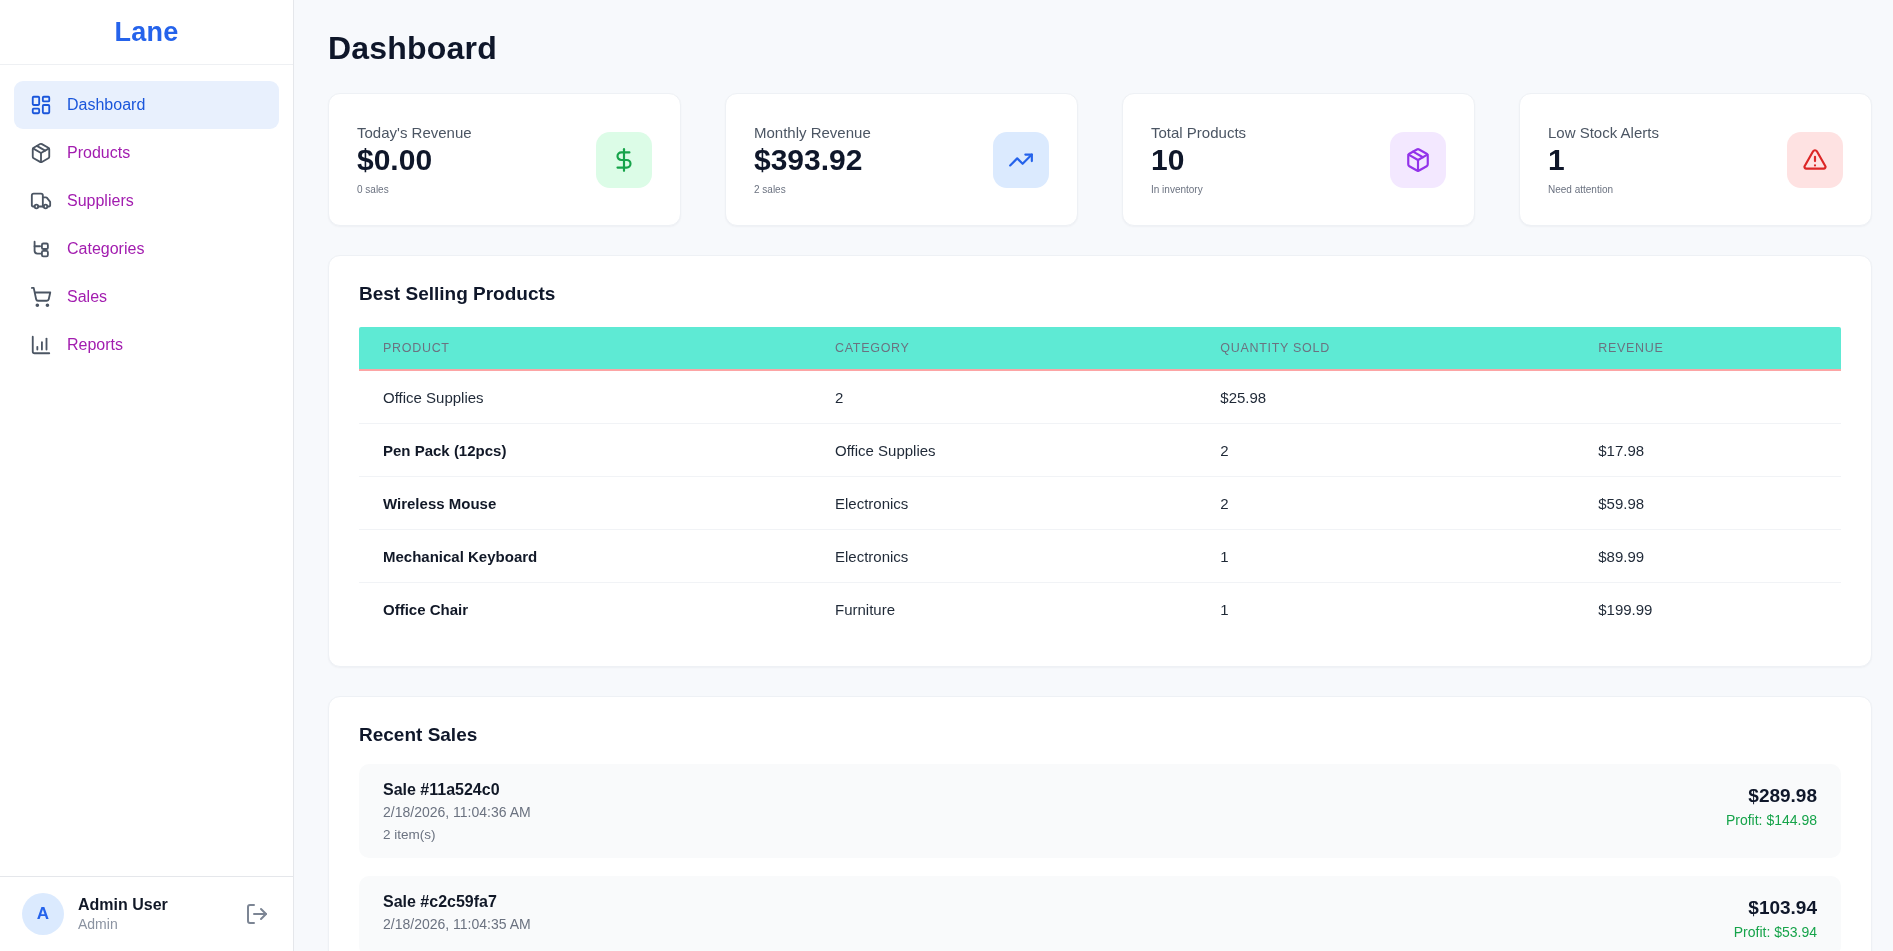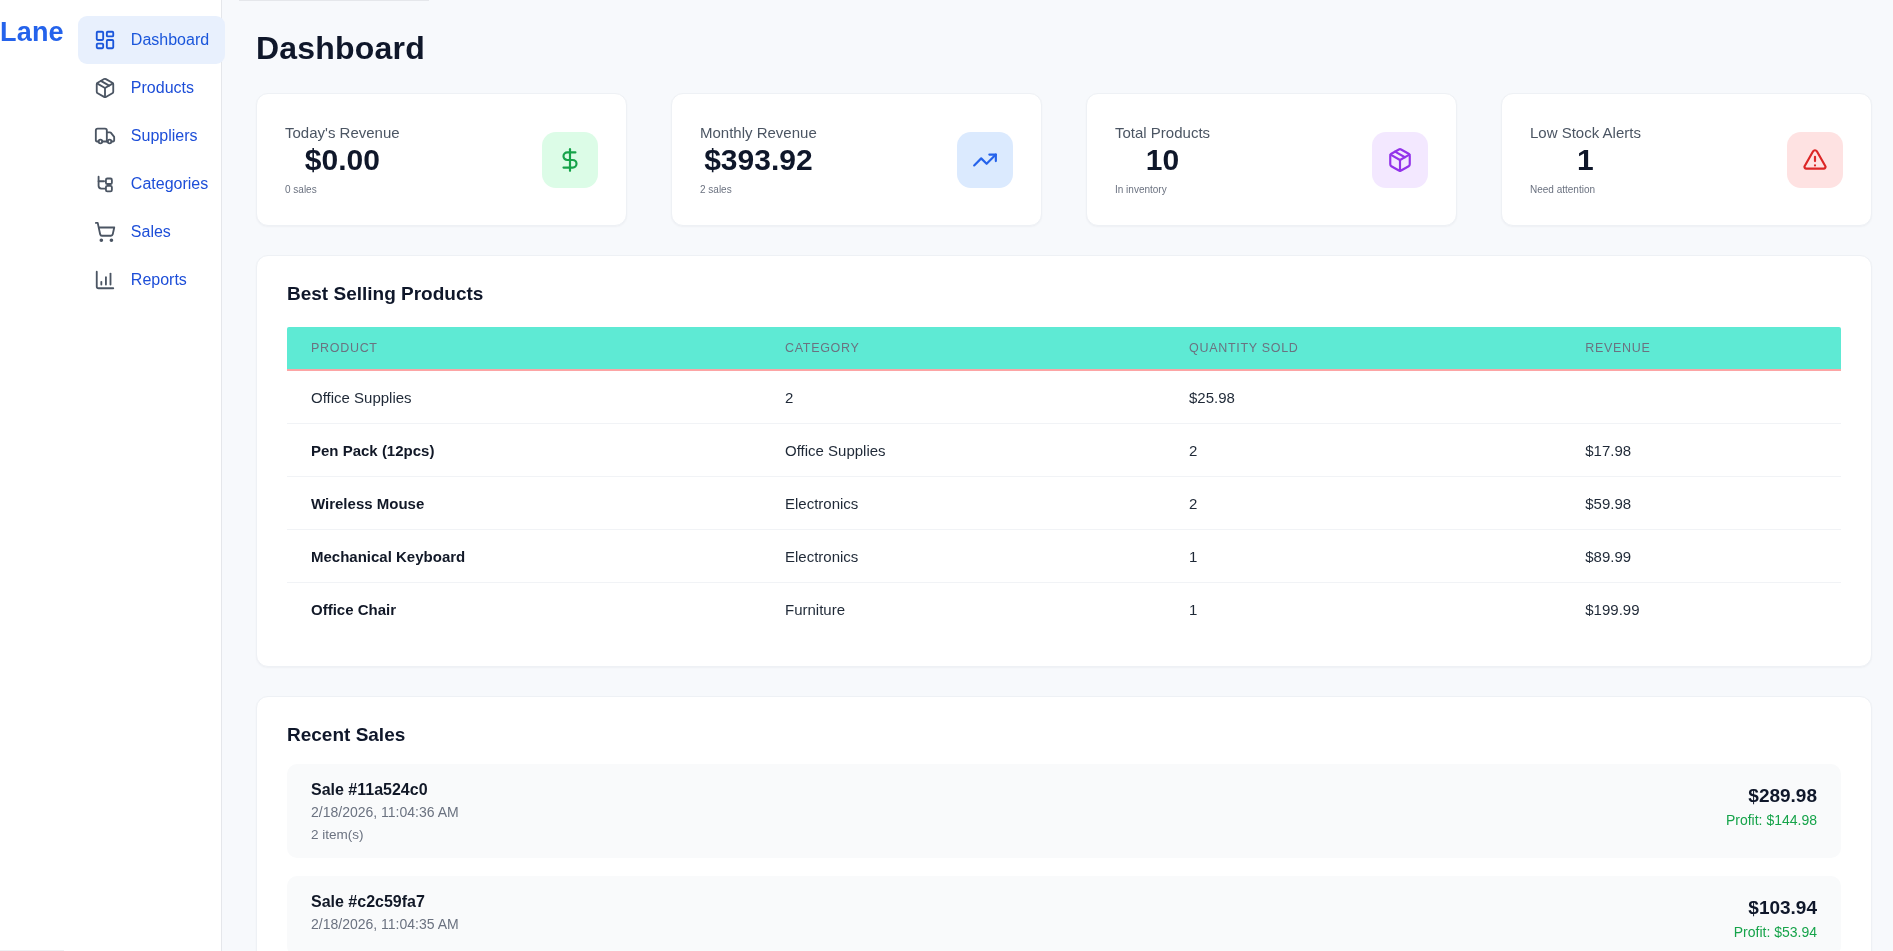--- a/index.html
+++ b/index.html
@@ -7,34 +7,34 @@
   body {
     font-family:"Liberation Sans","DejaVu Sans",sans-serif;
     background:#f7f9fc;
     color:#111827;
     display:flex;
   }
   svg.ic { display:block; }
 
   
   .sidebar {
-    width:222px; height:951px; background:#ffffff;
+    width:294px; height:951px; background:#ffffff;
     border-right:1px solid #e5e7eb;
-    display:flex; flex-shrink:0;
+    display:flex; flex-direction:column; flex-shrink:0;
   }
   .logo-wrap {
     padding:17px 0 16px; text-align:center;
     border-bottom:1px solid #eef0f3;
   }
   .logo { font-size:27px; font-weight:bold; color:#2563eb; letter-spacing:0.2px; }
   .nav { padding:16px 14px 0; }
   .nav-item {
     display:flex; align-items:center; gap:15px;
     height:48px; padding:0 16px; border-radius:9px;
-    font-size:16px; color:#1d4ed8; cursor:pointer;
+    font-size:16px; color:#a21caf; cursor:pointer;
   }
   .nav-item .nico { width:22px; height:22px; color:#4b5563; }
   .nav-item.active { background:#e8f0fd; color:#1a56db; }
   .nav-item.active .nico { color:#1a56db; }
   .sidebar-spacer { flex:1; }
   .user-wrap {
     border-top:1px solid #e5e7eb;
     padding:16px 22px; display:flex; align-items:center; gap:14px;
   }
   .avatar {
@@ -60,21 +60,21 @@
     margin-top:26px; display:grid;
     grid-template-columns:repeat(4,1fr); gap:44px;
   }
   .stat-card {
     background:#ffffff; border:1px solid #eef1f5; border-radius:12px;
     box-shadow:0 1px 2px rgba(16,24,40,0.04);
     padding:26px 28px; height:133px;
     display:flex; align-items:center; justify-content:space-between;
   }
   .stat-label { font-size:15px; color:#4b5563; }
-  .stat-value { font-size:30px; font-weight:bold; color:#0f172a; margin-top:2px;text-align:center; }
+  .stat-value { font-size:30px; font-weight:bold; color:#0f172a; margin-top:2px; }
   .stat-sub { font-size:10px; color:#6b7280; margin-top:7px; }
   .stat-iconbox {
     width:56px; height:56px; border-radius:14px; flex-shrink:0;
     display:flex; align-items:center; justify-content:center;
   }
   .stat-iconbox .sico { width:26px; height:26px; }
 
   
   .panel {
     background:#ffffff; border:1px solid #eef1f5; border-radius:12px;

